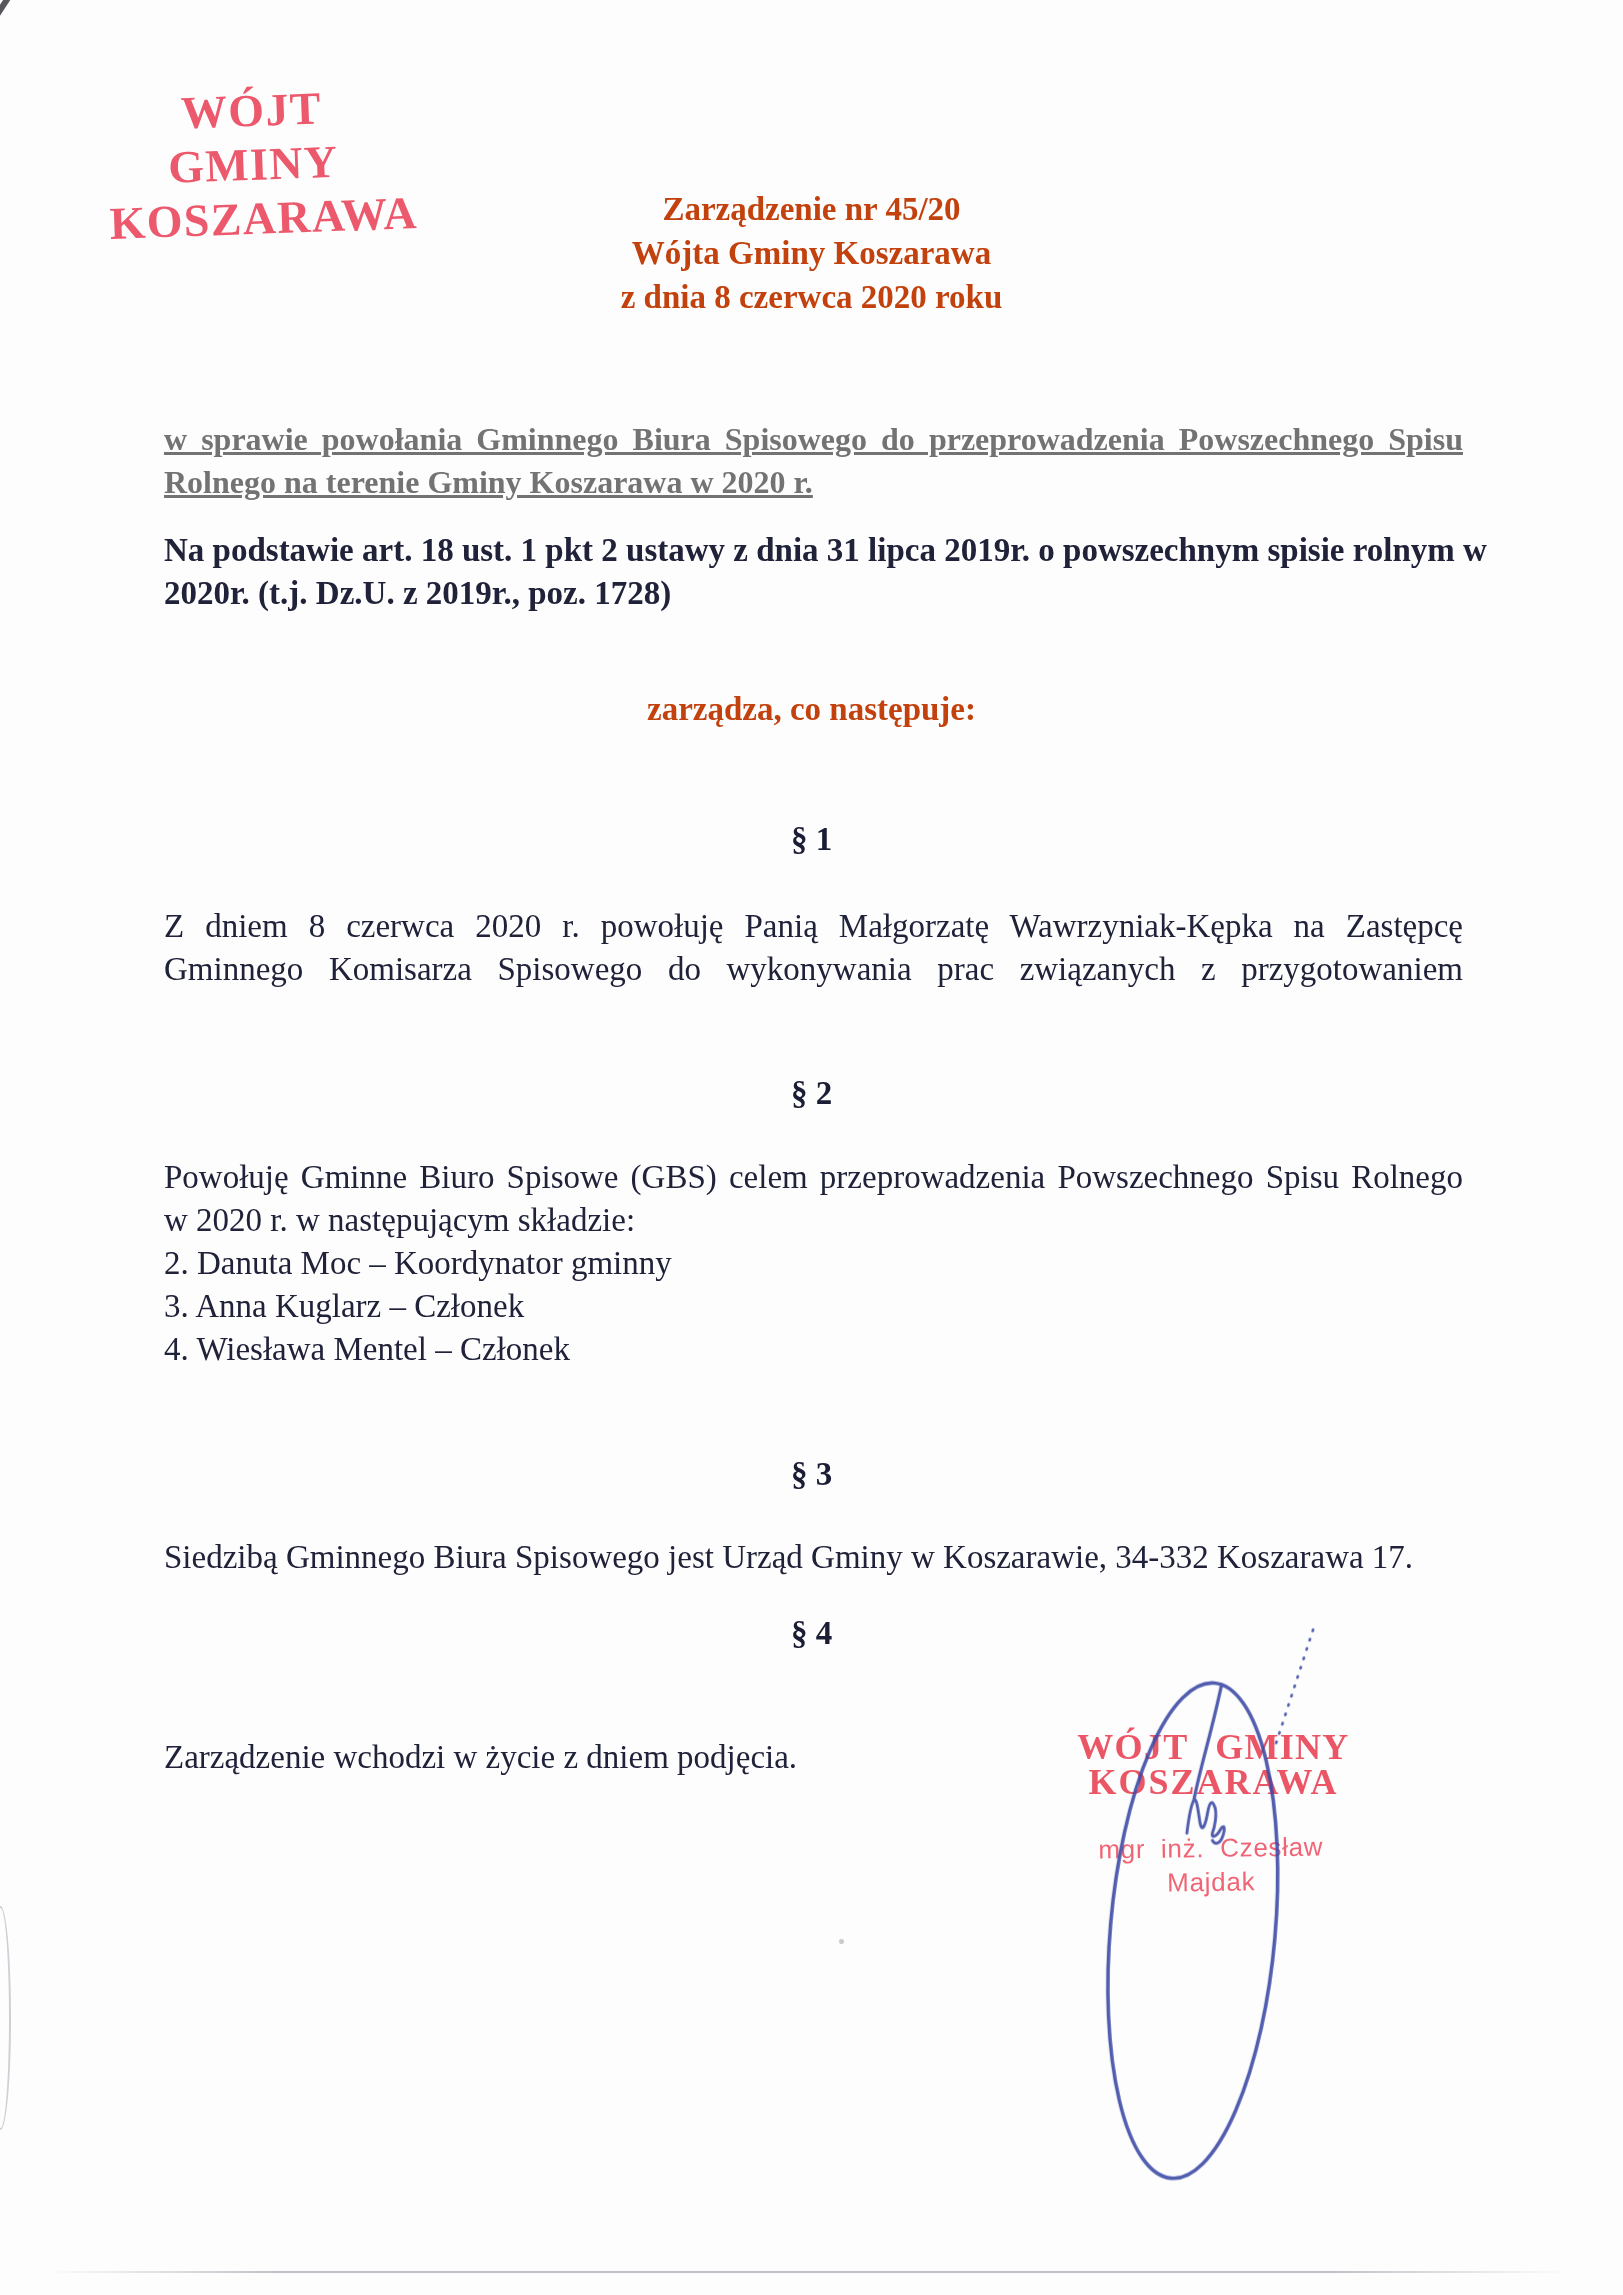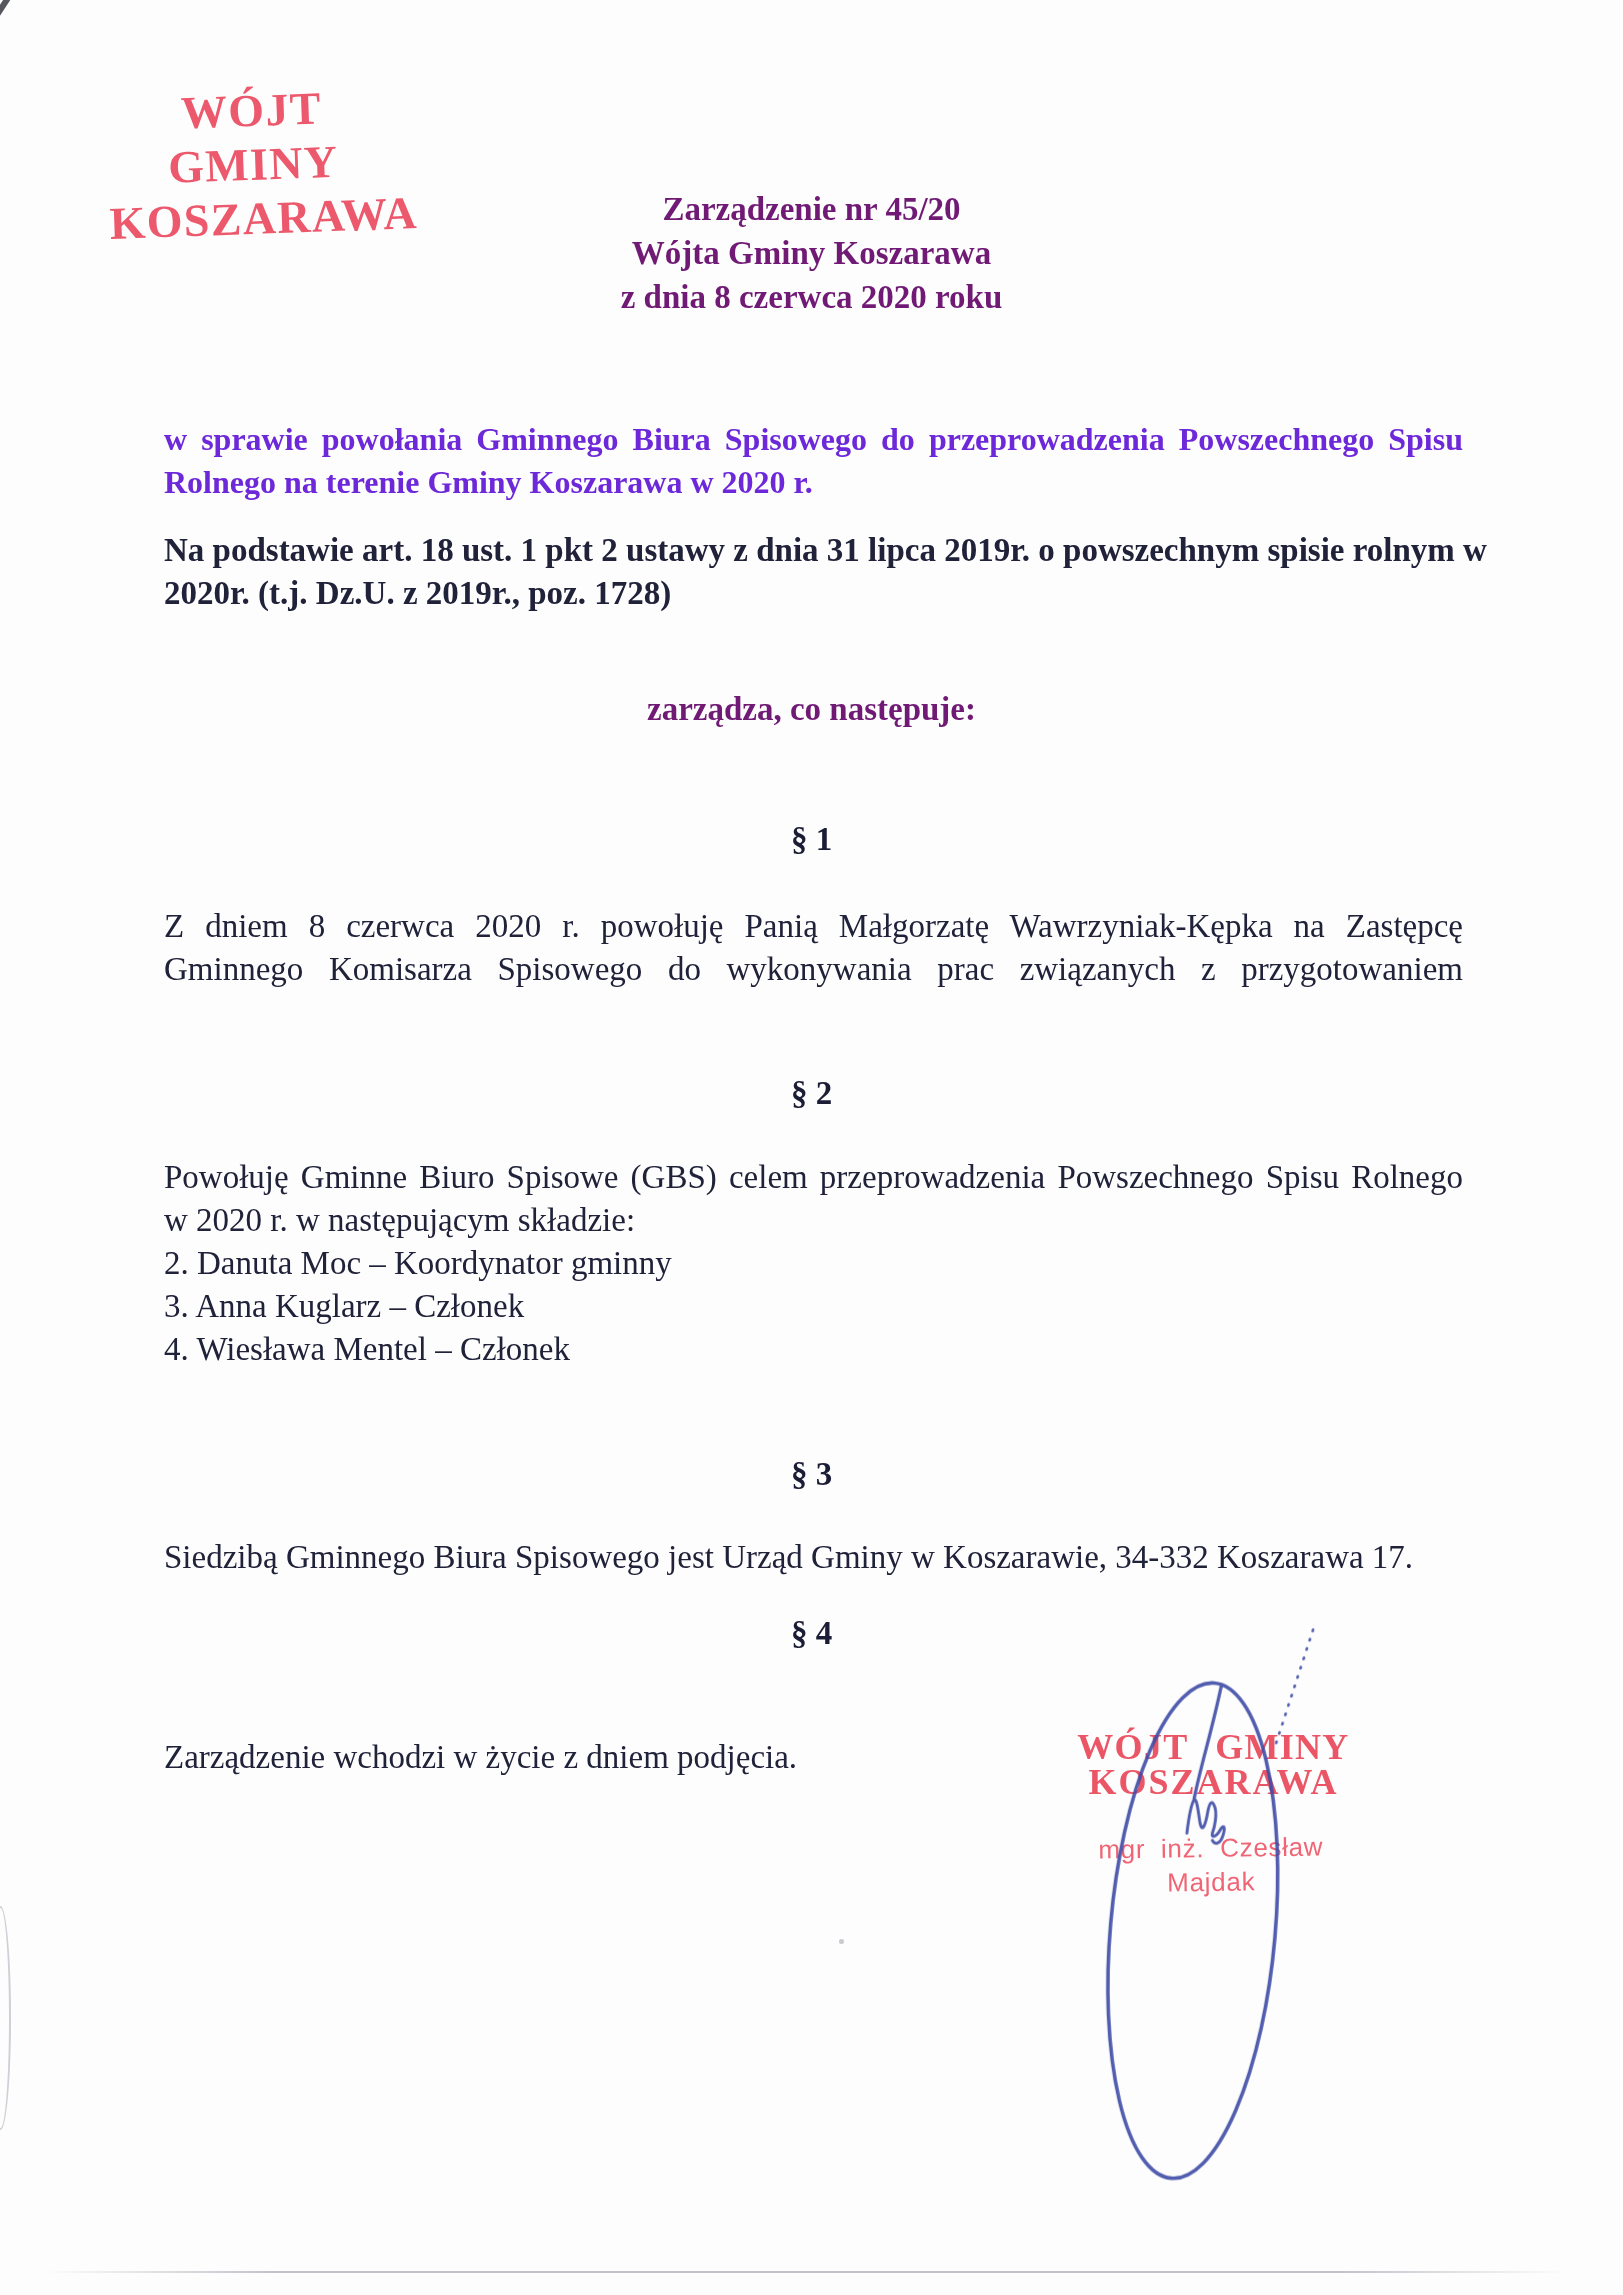--- a/index.html
+++ b/index.html
@@ -11,30 +11,30 @@
   .abs{position:absolute;}
   
   .stamp-top{
     left:105px;top:89px;width:291px;text-align:center;
     color:#ec4d62;font-weight:bold;font-size:46px;line-height:54px;
     letter-spacing:1.3px;word-spacing:19.6px;transform:rotate(-2deg);
     transform-origin:left top;opacity:.93;
   }
   
   .centerblock{left:157px;width:1309px;text-align:center;font-weight:bold;
-    font-size:33px;line-height:44px;color:#701a75;}
+    font-size:33px;line-height:44px;color:#c2410c;}
   #title{top:187px;}
   #preamble{top:687px;}
   .parhead{left:157px;width:1309px;text-align:center;font-weight:bold;
     font-size:33px;line-height:44px;color:#1b1d36;}
   
   .par{left:164px;width:1299px;font-size:33px;line-height:43px;}
   .par .line{white-space:nowrap;text-align:left;}
   .par .line.fill{text-align:justify;text-align-last:justify;}
-  .par.bold{font-weight:bold;font-size:32px;color:#6d28d9;}
+  .par.bold{font-weight:bold;font-size:32px;color:#737373;text-decoration:underline;}
   
   .stamp-b1{left:1073px;top:1730px;width:281px;text-align:center;
     color:#ea4557;font-weight:bold;font-size:36px;line-height:34px;
     letter-spacing:1.3px;word-spacing:17px;opacity:.9;}
   .stamp-b2{left:1073px;top:1765px;width:281px;text-align:center;
     color:#ea4557;font-weight:bold;font-size:36px;line-height:34px;
     letter-spacing:2px;opacity:.9;}
   .stamp-name{left:1054px;top:1831px;width:314px;text-align:center;
     font-family:"Liberation Sans","DejaVu Sans",sans-serif;
     color:#ee5163;font-size:26px;line-height:34px;letter-spacing:0.7px;

